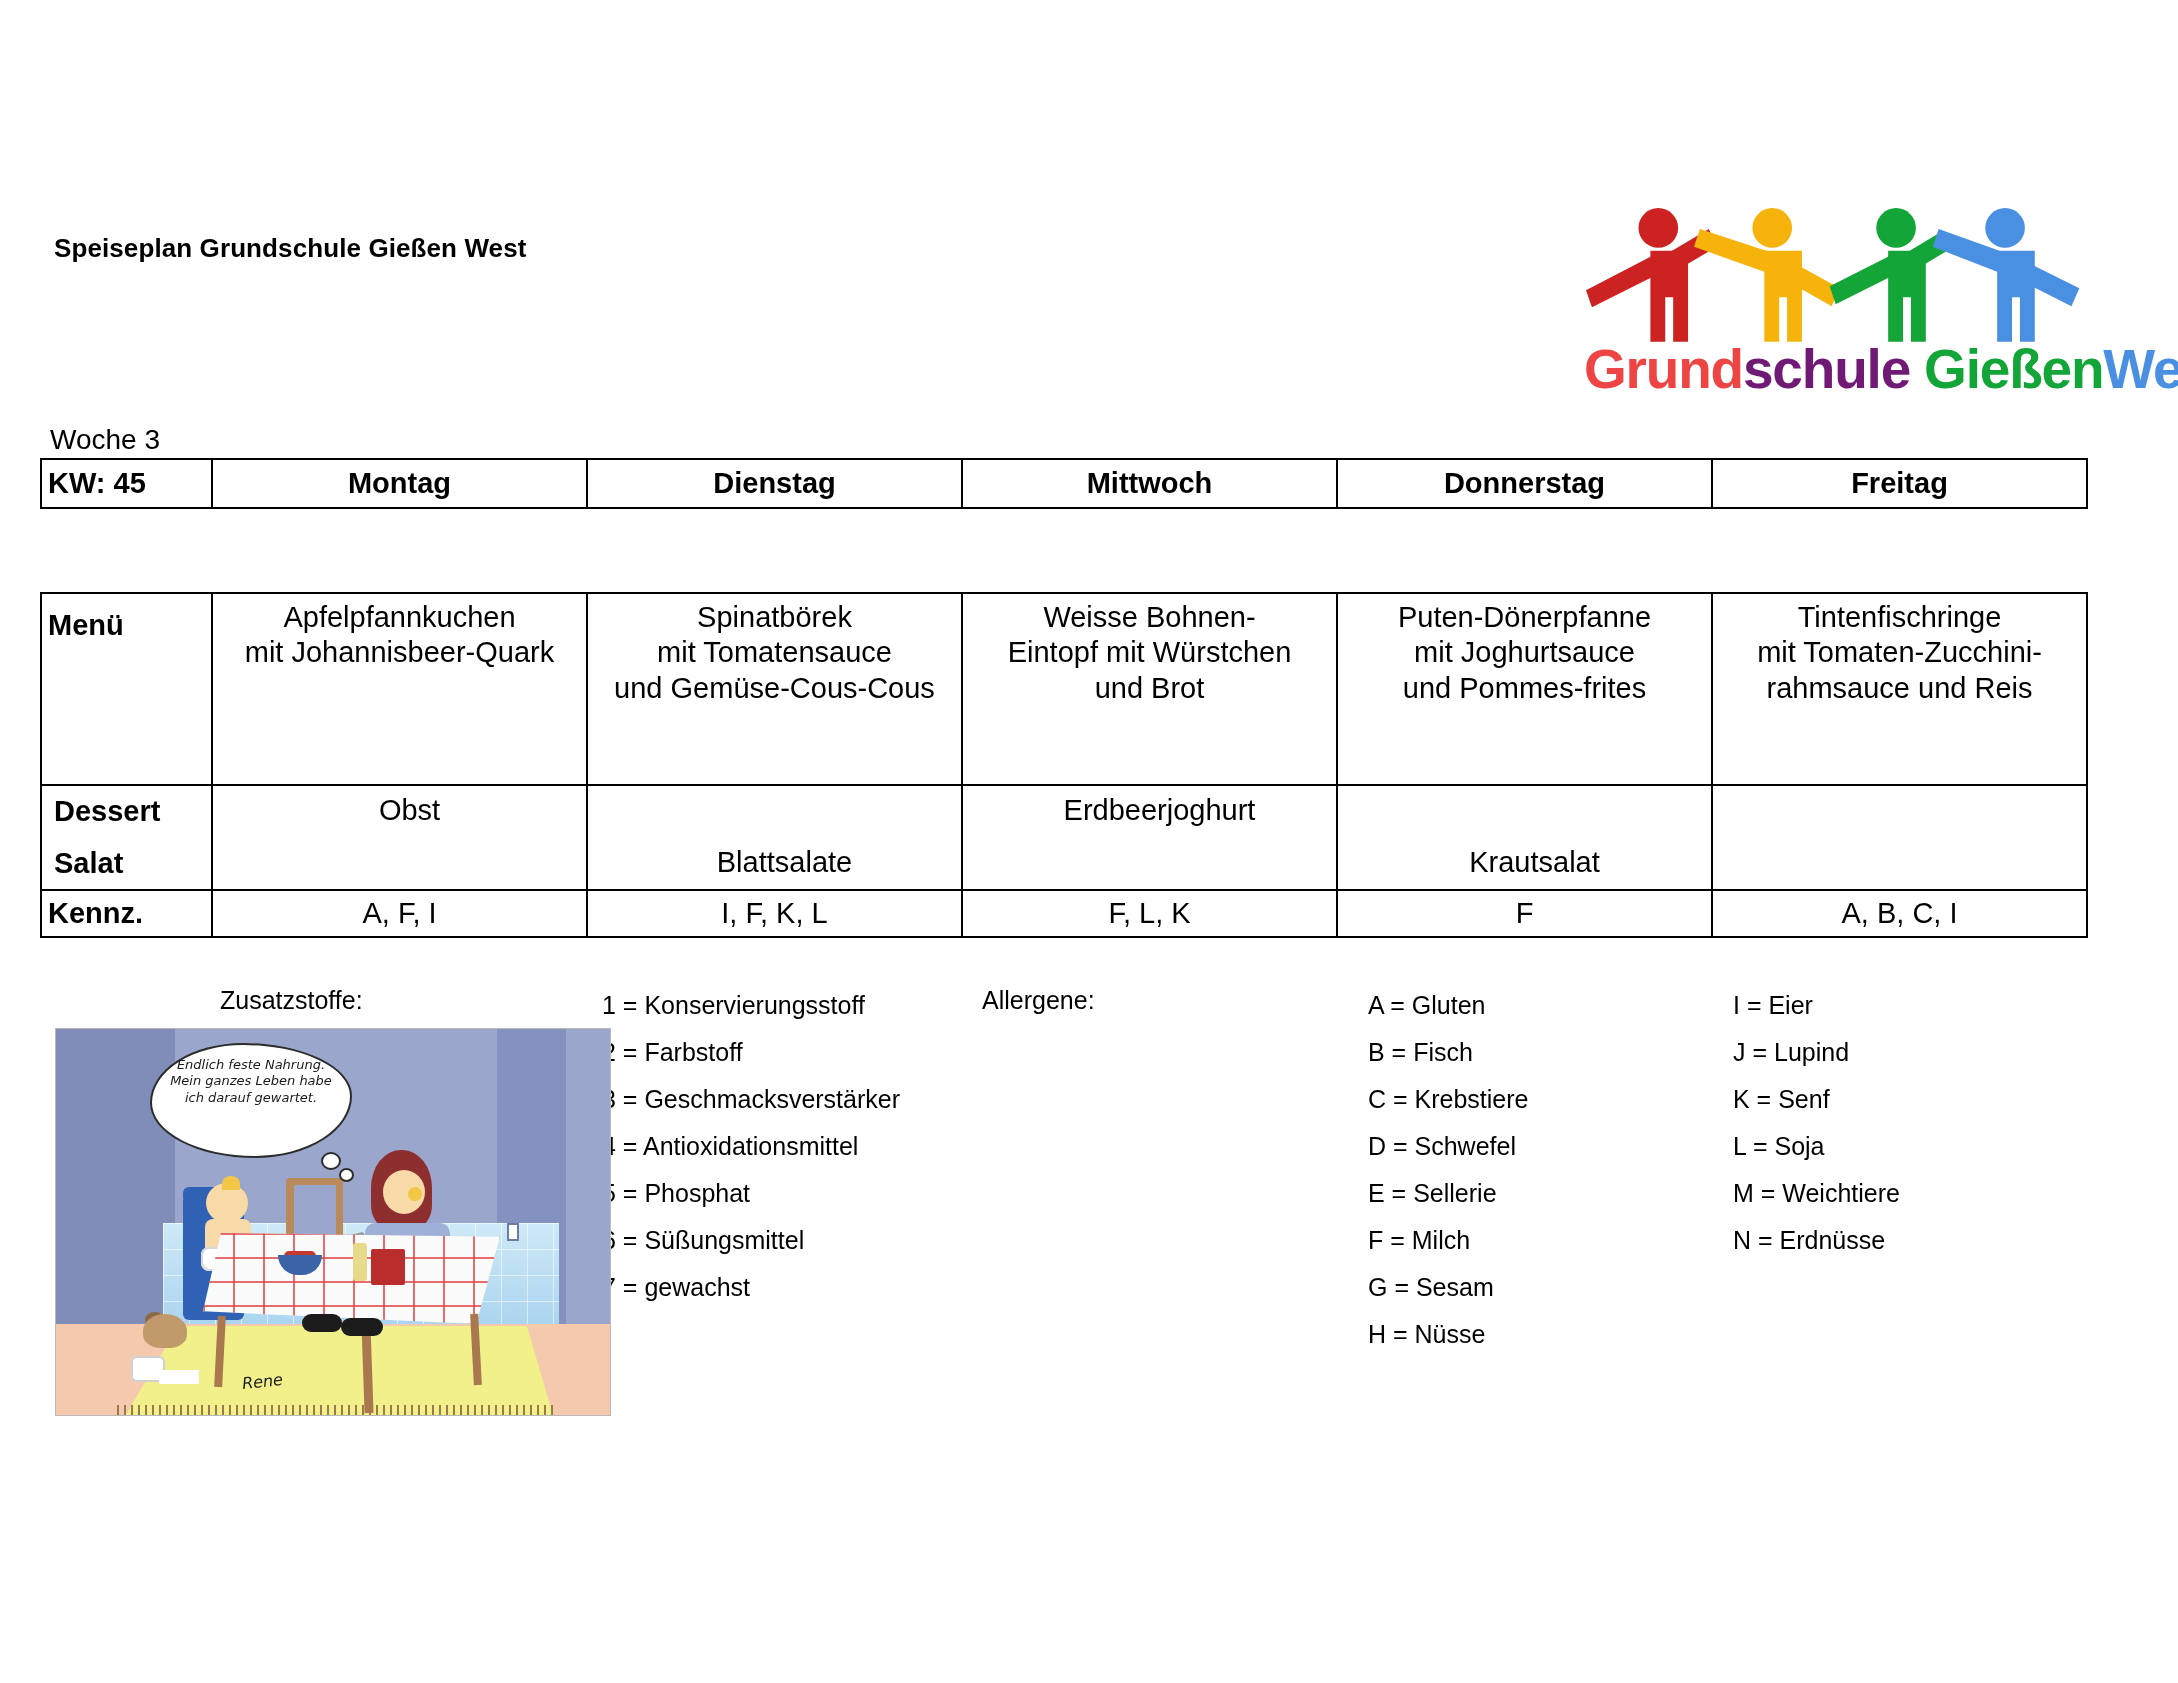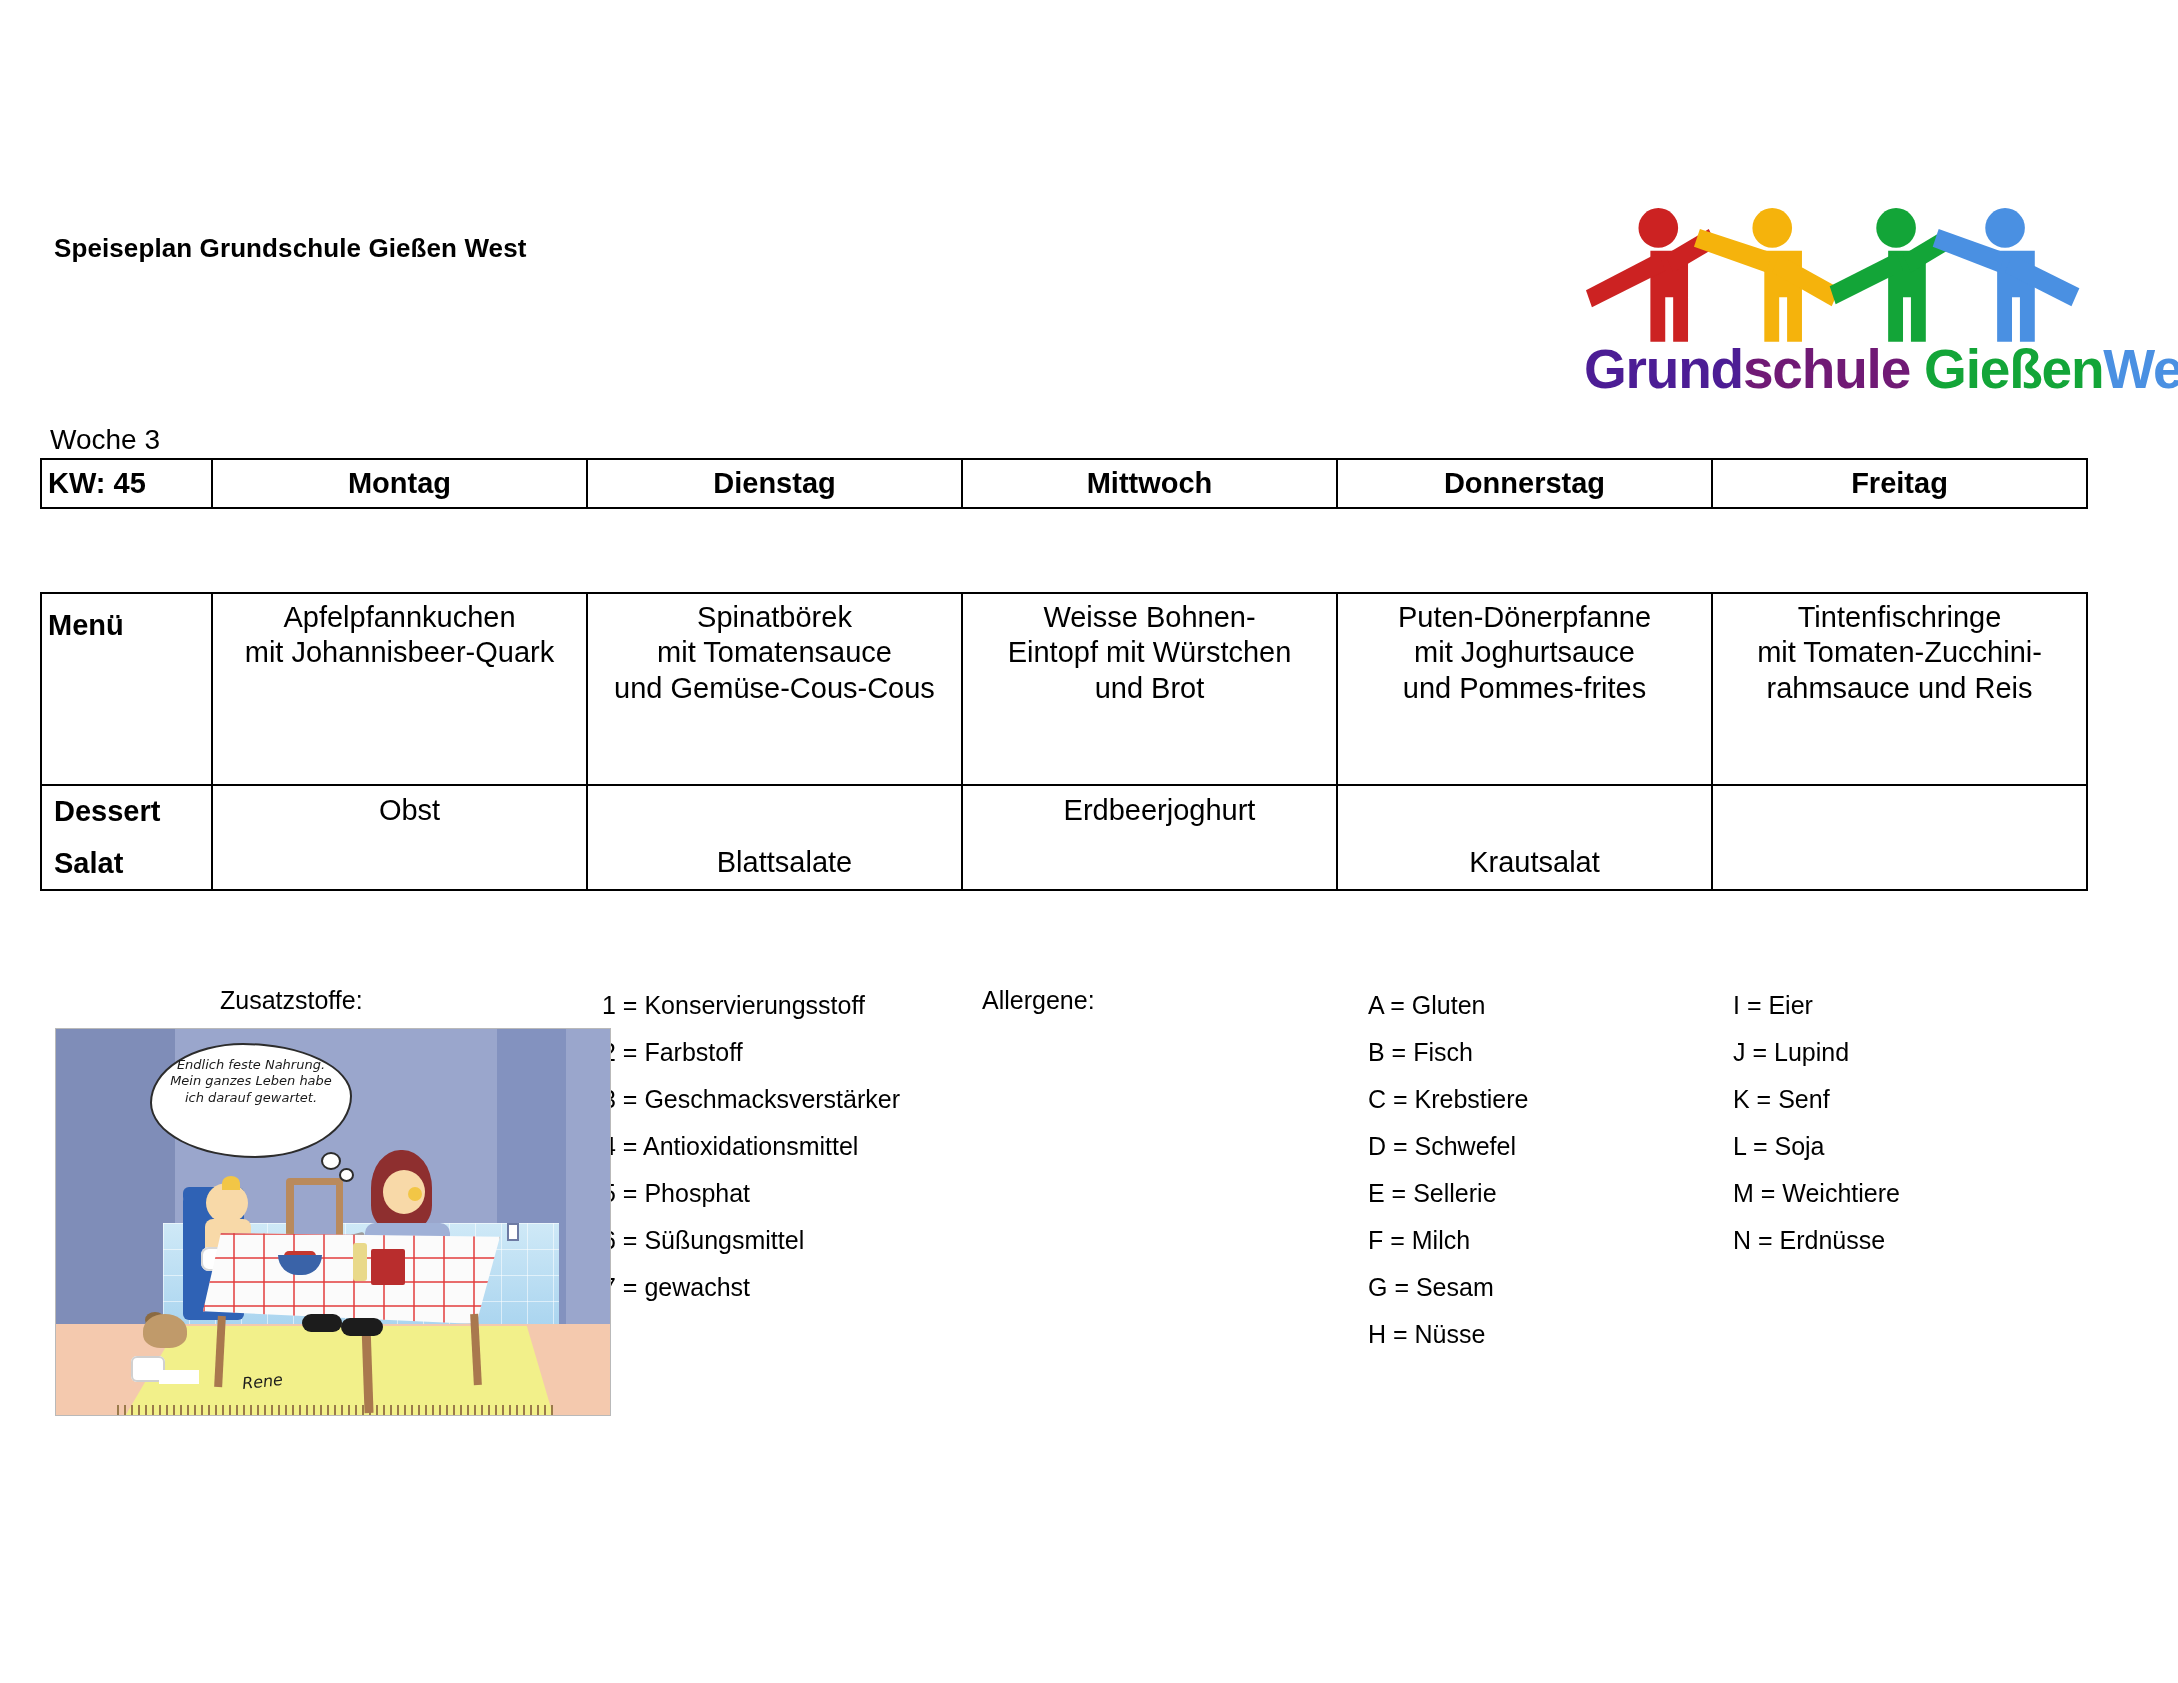--- a/index.html
+++ b/index.html
@@ -265,21 +265,21 @@
       <path d="M315 50 L248 84 L254 102 L322 68 Z" fill="#13a538"></path>
       <path d="M322 52 L362 28 L370 46 L330 70 Z" fill="#13a538"></path>
 
       <circle cx="425" cy="25" r="20" fill="#4a90e2"></circle>
       <path d="M425 48 L455 48 L455 140 L440 140 L440 95 L432 95 L432 140 L417 140 L417 48 Z" fill="#4a90e2"></path>
       <path d="M425 50 L358 26 L352 44 L419 70 Z" fill="#4a90e2"></path>
       <path d="M432 52 L500 86 L492 104 L425 70 Z" fill="#4a90e2"></path>
     </svg>
   </div>
   <div id="logo-wordmark">
-    <span style="color:#4c1d95">Grund</span><span style="color:#701a75">schule </span><span style="color:#13a538">Gießen</span><span style="color:#4a90e2">West</span>
+    <span style="color:#ef4444">Grund</span><span style="color:#701a75">schule </span><span style="color:#13a538">Gießen</span><span style="color:#4a90e2">West</span>
   </div>
 </div>
 
 <div id="woche-label">Woche 3</div>
 
 <table class="plan" id="header-table">
   <colgroup>
     <col style="width:171px">
     <col style="width:375px">
       <col style="width:375px">
@@ -368,20 +368,28 @@
           <div class="ds-salat">Krautsalat</div>
         </div>
       </td>
       <td class="ds-cell">
         <div class="ds-stack">
           <div class="ds-dessert"></div>
           <div class="ds-salat"></div>
         </div>
       </td>
     </tr>
+    <tr>
+      <td class="rowhead kennz-cell">Kennz.</td>
+      <td class="kennz-cell">A, F, I</td>
+      <td class="kennz-cell">I, F, K, L</td>
+      <td class="kennz-cell">F, L, K</td>
+      <td class="kennz-cell">F</td>
+      <td class="kennz-cell">A, B, C, I</td>
+    </tr>
   </tbody>
 </table>
 
 <div class="legend-head" id="zusatz-head">Zusatzstoffe:</div>
 <div class="legend-head" id="allergene-head">Allergene:</div>
 
 <div class="legend-col" id="zusatz-col">
   <div class="legend-item">1 = Konservierungsstoff</div>
   <div class="legend-item">2 = Farbstoff</div>
   <div class="legend-item">3 = Geschmacksverstärker</div>

